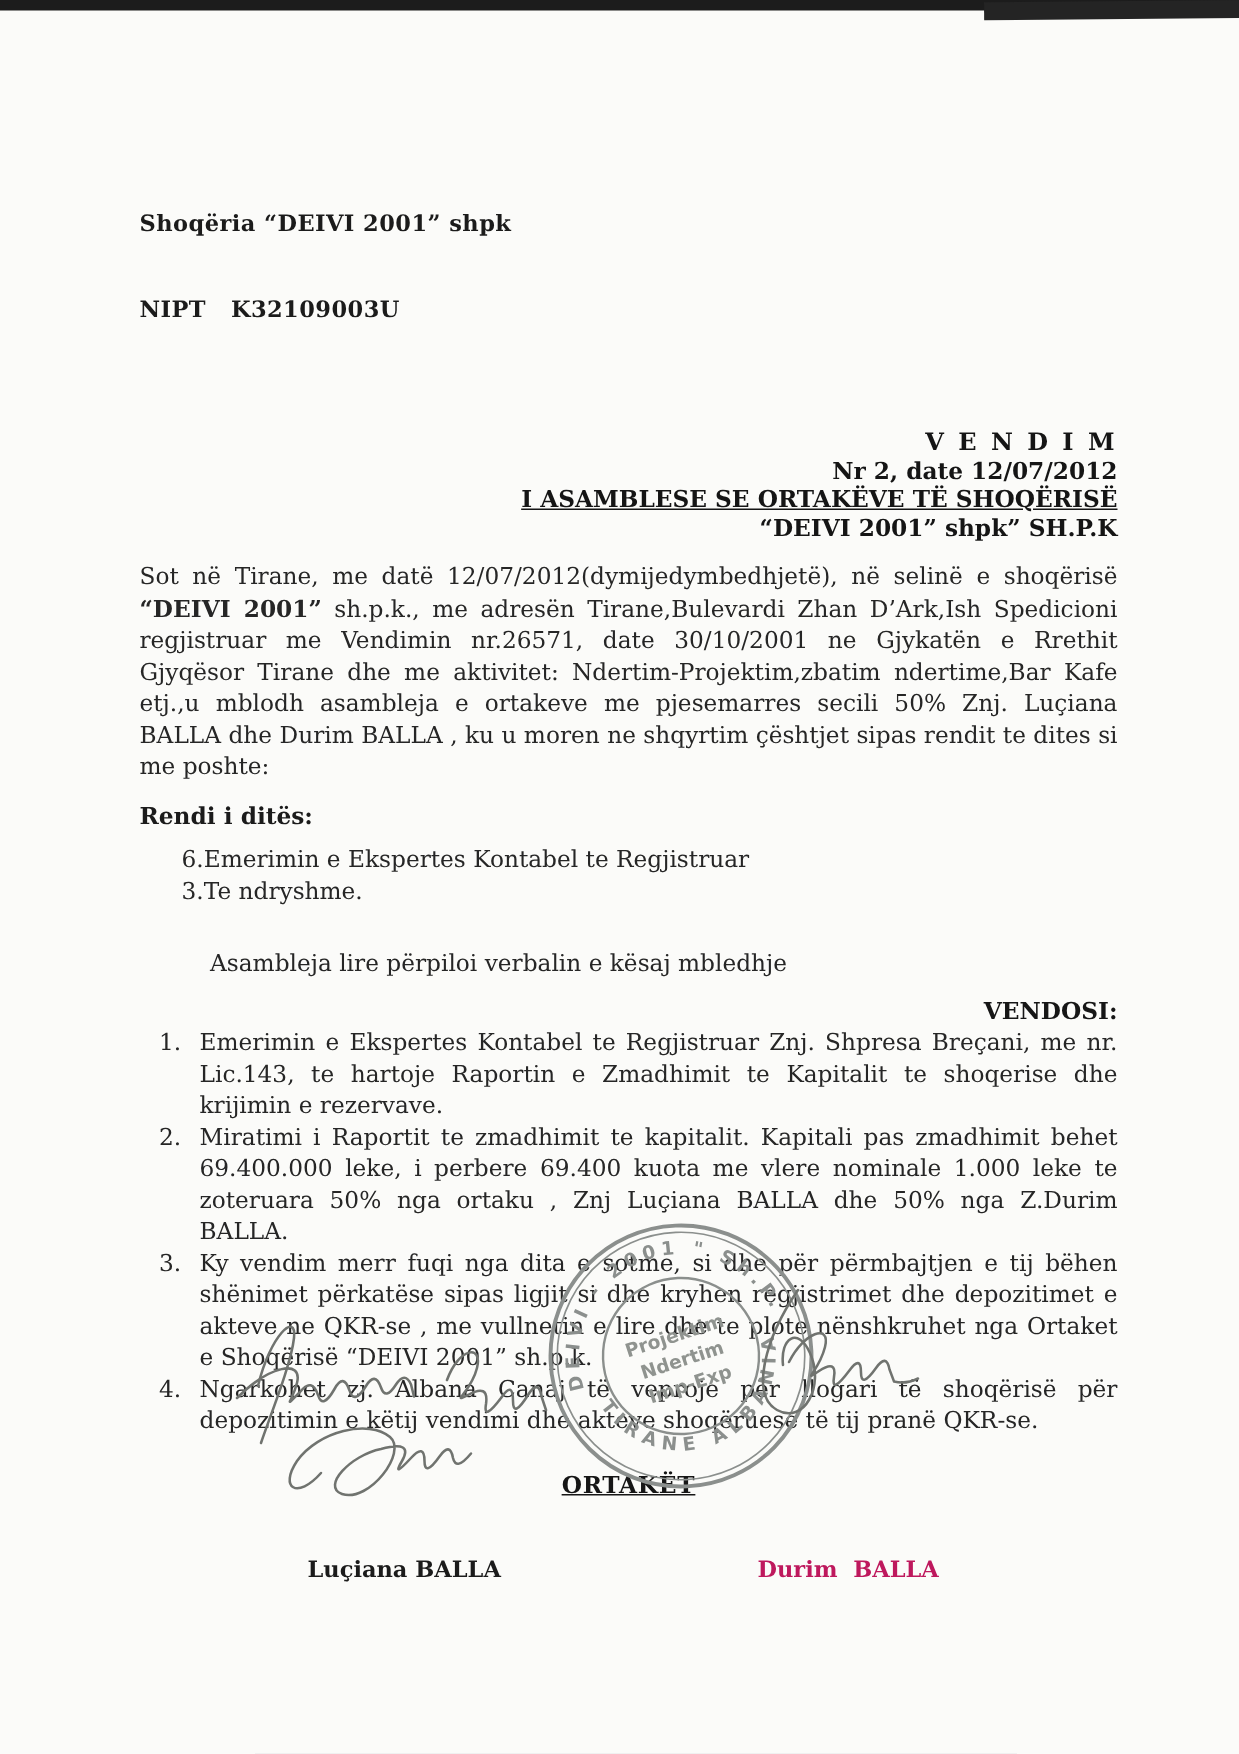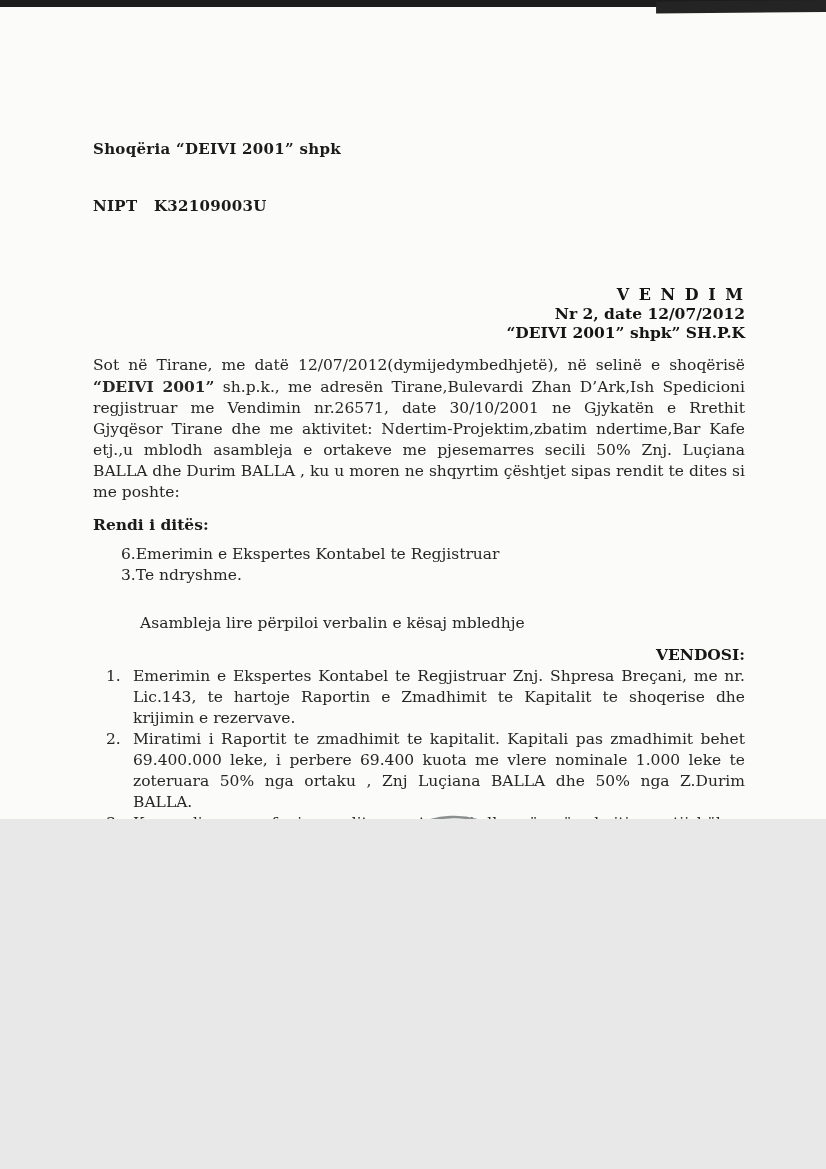--- a/index.html
+++ b/index.html
@@ -1,18 +1,18 @@
 <!DOCTYPE html>
 <html><head>
 <meta charset="utf-8">
 <style>
   html,body { margin:0; padding:0; background:#e8e8e8; }
   .page {
     position:relative;
-    width:826px; height:819px;
+    width:826px; height:1169px;
     margin:0 auto;
     background:#fbfbf9;
     overflow:hidden;
     font-family:"DejaVu Serif", serif;
     color:#262626;
   }
   .scan-band { position:absolute; left:0; top:0; width:826px; height:7px; background:#1c1c1c; }
   .scan-band-right { position:absolute; right:0; top:0; width:170px; height:12px; background:#242424; transform:rotate(-0.5deg); transform-origin:right top; }
 
   .content { position:absolute; left:93px; top:102px; width:652px; }
@@ -36,21 +36,21 @@
 
   .vendosi-heading { margin-top:11px; text-align:right; font-weight:bold; font-size:15.5px; line-height:20px; color:#161616; }
 
   .decisions { margin-top:1px; }
   .decision-row { display:flex; padding-left:13px; }
   .dnum { width:27px; flex-shrink:0; font-size:15.5px; line-height:21px; }
   .dtext { flex:1; font-size:15.5px; line-height:21px; text-align:justify; }
 
   .ortaket-heading { margin-top:22px; text-align:center; font-weight:bold; font-size:15.5px; letter-spacing:0.5px; color:#161616;text-decoration:underline; }
 
-  .names-row { position:relative; height:26px; margin-top:27px; }
+  .names-row { position:relative; height:26px; margin-top:38px; }
   .name-left  { position:absolute; left:112px; font-weight:bold; font-size:15px; white-space:pre; color:#1b1b1b; }
   .name-right { position:absolute; left:412px; font-weight:bold; font-size:15px; white-space:pre; color:#be185d; }
 
   .stamp-wrap { position:absolute; left:362px; top:812px; width:185px; height:185px; }
   .stamp-ring-text { font-family:"DejaVu Sans", sans-serif; font-size:12.5px; font-weight:bold; letter-spacing:3.5px; fill:#8b8f8d; }
   .stamp-ring-text-bottom { font-family:"DejaVu Sans", sans-serif; font-size:12.5px; font-weight:bold; letter-spacing:4.5px; fill:#8b8f8d; }
   .stamp-center-text { font-family:"DejaVu Sans", sans-serif; font-size:12.5px; font-weight:bold; fill:#8f938f; }
 
   .sig { position:absolute; }
   .sig path { fill:none; stroke:#70736f; stroke-width:1.7; stroke-linecap:round; }
@@ -66,20 +66,21 @@
   <div class="content">
 
     <div class="company-header">
       <div>Shoqëria “DEIVI 2001” shpk</div>
       <div>NIPT   K32109003U</div>
     </div>
 
     <div class="title-block">
       <div class="title-l1">V E N D I M</div>
       <div class="title-l2">Nr 2, date 12/07/2012</div>
+      <div class="title-l3">I ASAMBLESE SE ORTAKËVE TË SHOQËRISË</div>
       <div class="title-l4">“DEIVI 2001” shpk” SH.P.K</div>
     </div>
 
     <p class="intro"><span>Sot në Tirane, me datë 12/07/2012(dymijedymbedhjetë), në selinë e shoqërisë </span><span class="bold">“DEIVI 2001”</span><span> sh.p.k., me adresën Tirane,Bulevardi Zhan D’Ark,Ish Spedicioni regjistruar me Vendimin nr.26571, date 30/10/2001 ne Gjykatën e Rrethit Gjyqësor Tirane dhe me aktivitet: Ndertim-Projektim,zbatim ndertime,Bar Kafe etj.,u mblodh asambleja e ortakeve me pjesemarres secili 50%  Znj. Luçiana BALLA dhe Durim BALLA , ku u moren ne shqyrtim çështjet sipas rendit te dites  si me poshte:</span></p>
 
     <div class="agenda-title">Rendi i ditës:</div>
     <div class="agenda-items">
         <div class="agenda-item">6.Emerimin e Ekspertes Kontabel te Regjistruar</div>
         <div class="agenda-item">3.Te ndryshme.</div>
       </div>

